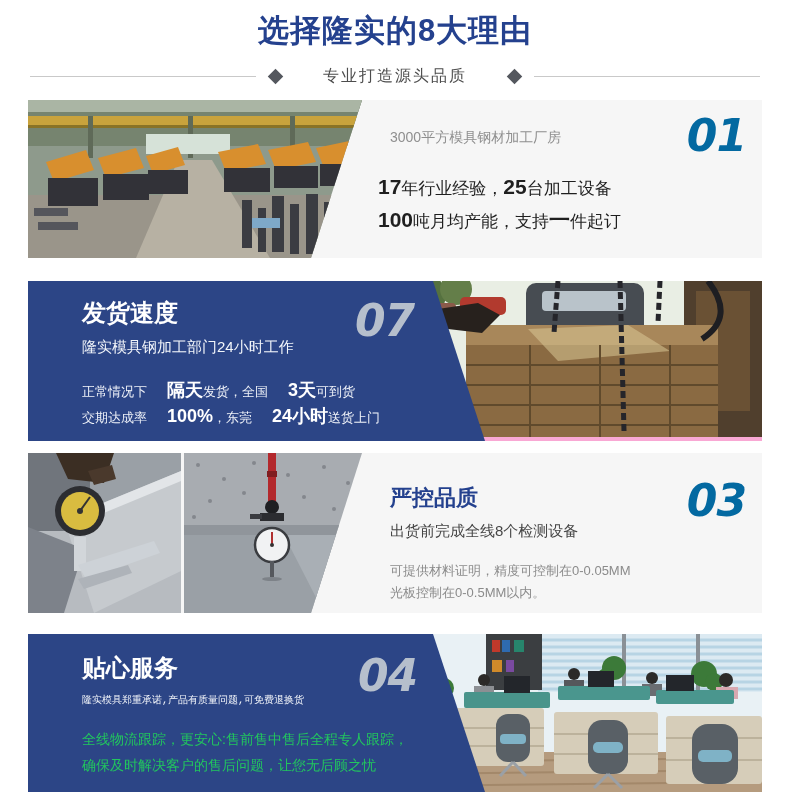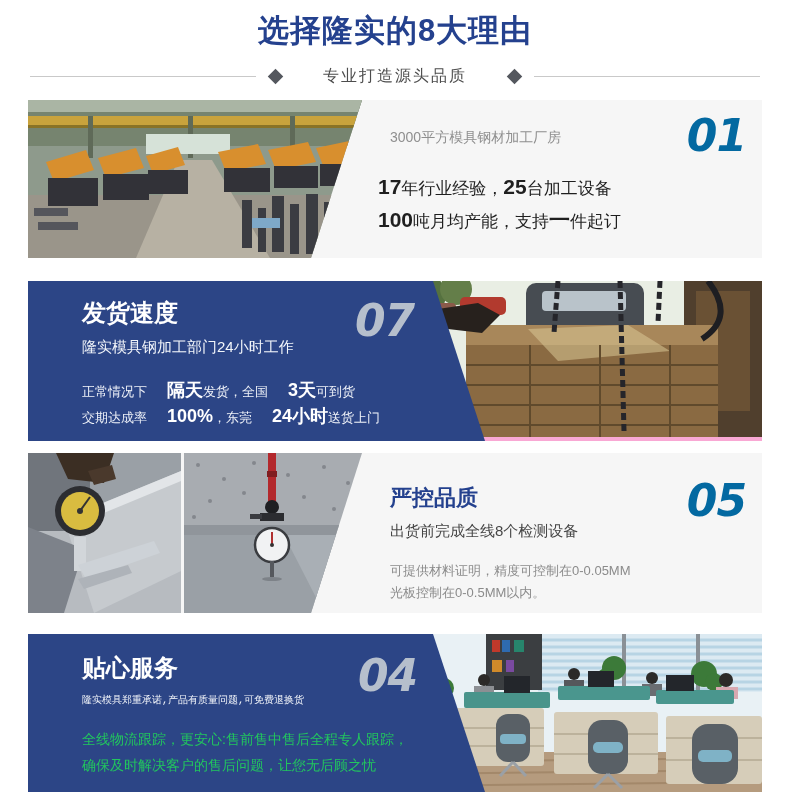--- a/index.html
+++ b/index.html
@@ -219,21 +219,21 @@
         <circle cx="88" cy="92" r="2" fill="#333333"></circle>
         <rect x="86" y="108" width="4" height="16" fill="#55585d"></rect>
         <ellipse cx="88" cy="126" rx="10" ry="2" fill="#7d8288"></ellipse>
       </svg>
     </div>
     <div class="txt t-light">
       <h2>严控品质</h2>
       <p class="sub">出货前完成全线8个检测设备</p>
       <p class="bodyl"><span>可提供材料证明，精度可控制在0-0.05MM</span><br><span>光板控制在0-0.5MM以内。</span></p>
     </div>
-    <div class="num num-blue">05</div>
+    <div class="num num-blue">03</div>
   </section>
 
   <section class="card s4">
     <div class="photo ph-right">
       <svg width="354" height="158" viewBox="0 0 354 158" preserveAspectRatio="none">
         <rect width="354" height="158" fill="#e9f1f5"></rect>
         <rect x="130" width="224" height="58" fill="#dceaf2"></rect>
         <g stroke="#b7d4e4" stroke-width="3">
           <line x1="130" y1="6" x2="354" y2="6"></line>
             <line x1="130" y1="13" x2="354" y2="13"></line>

